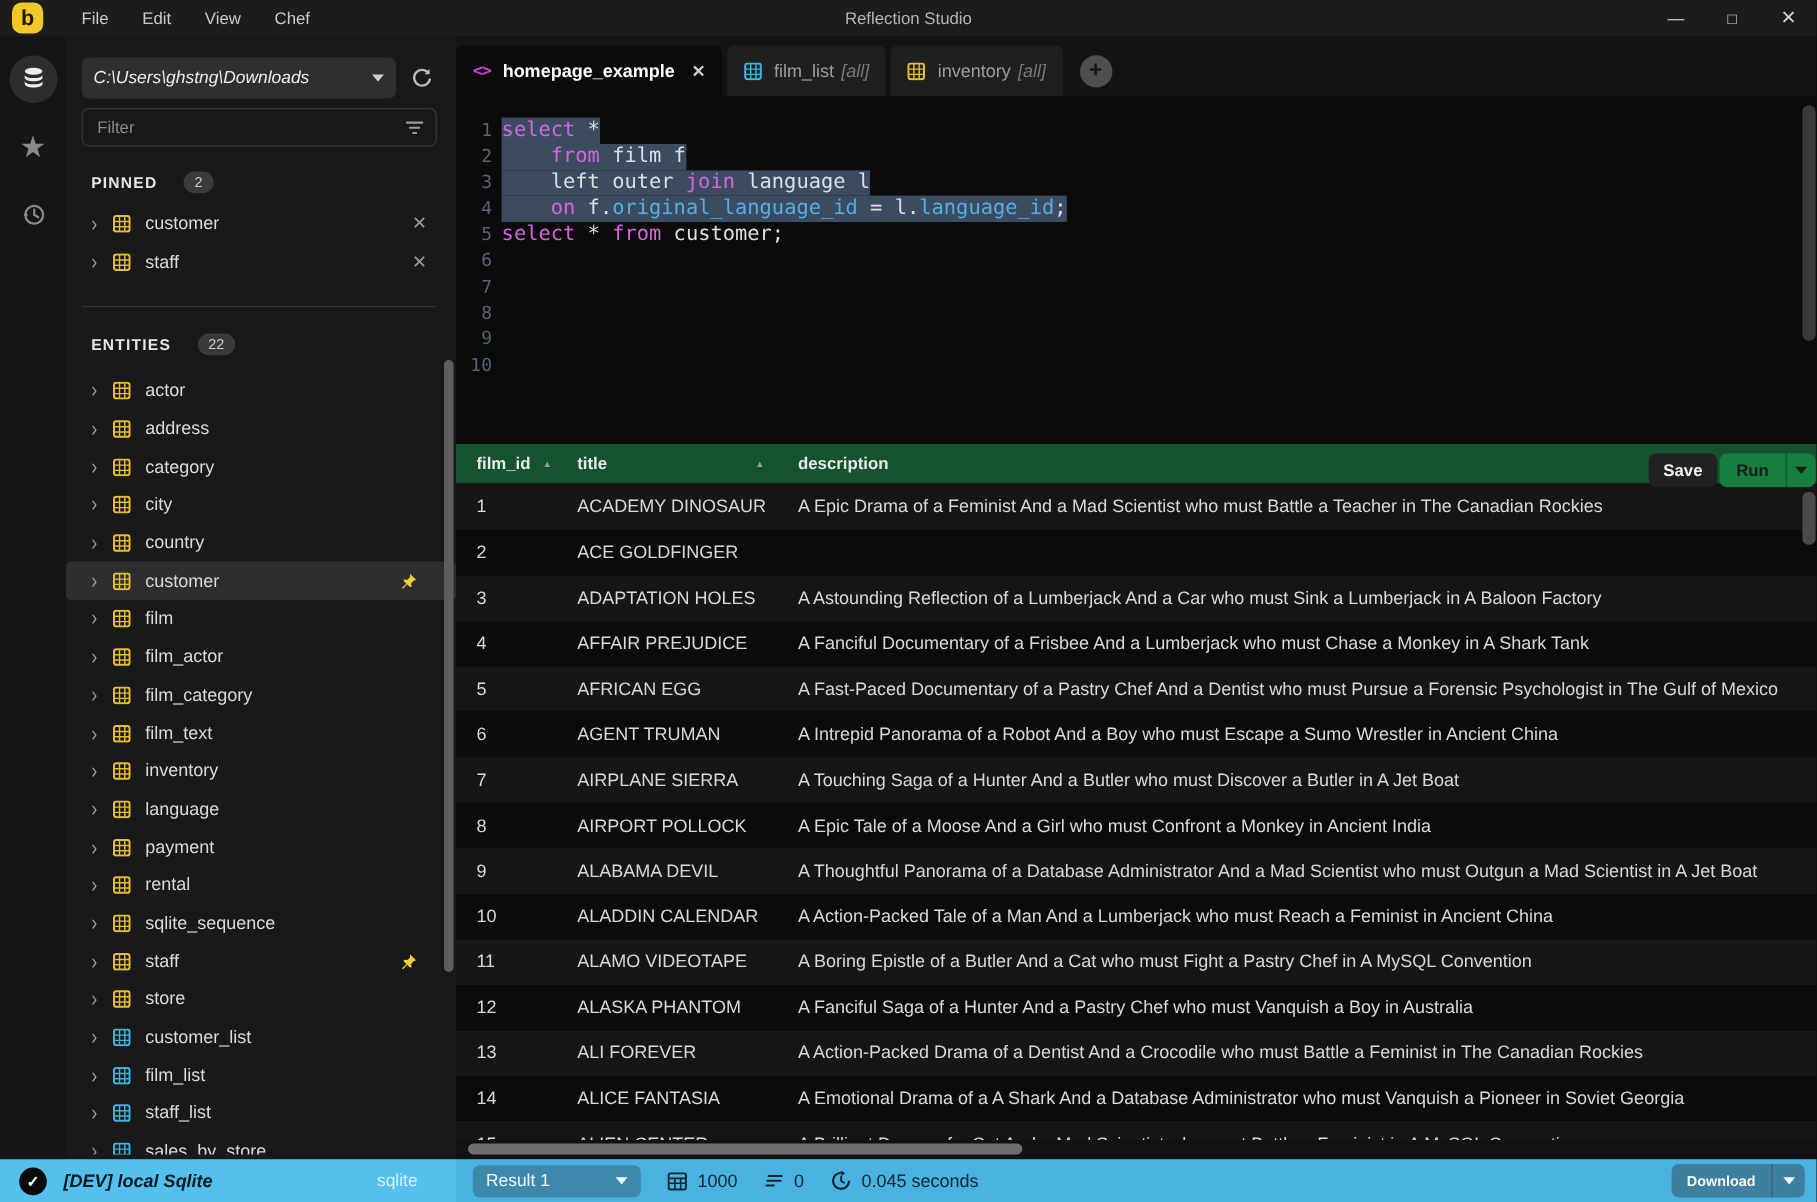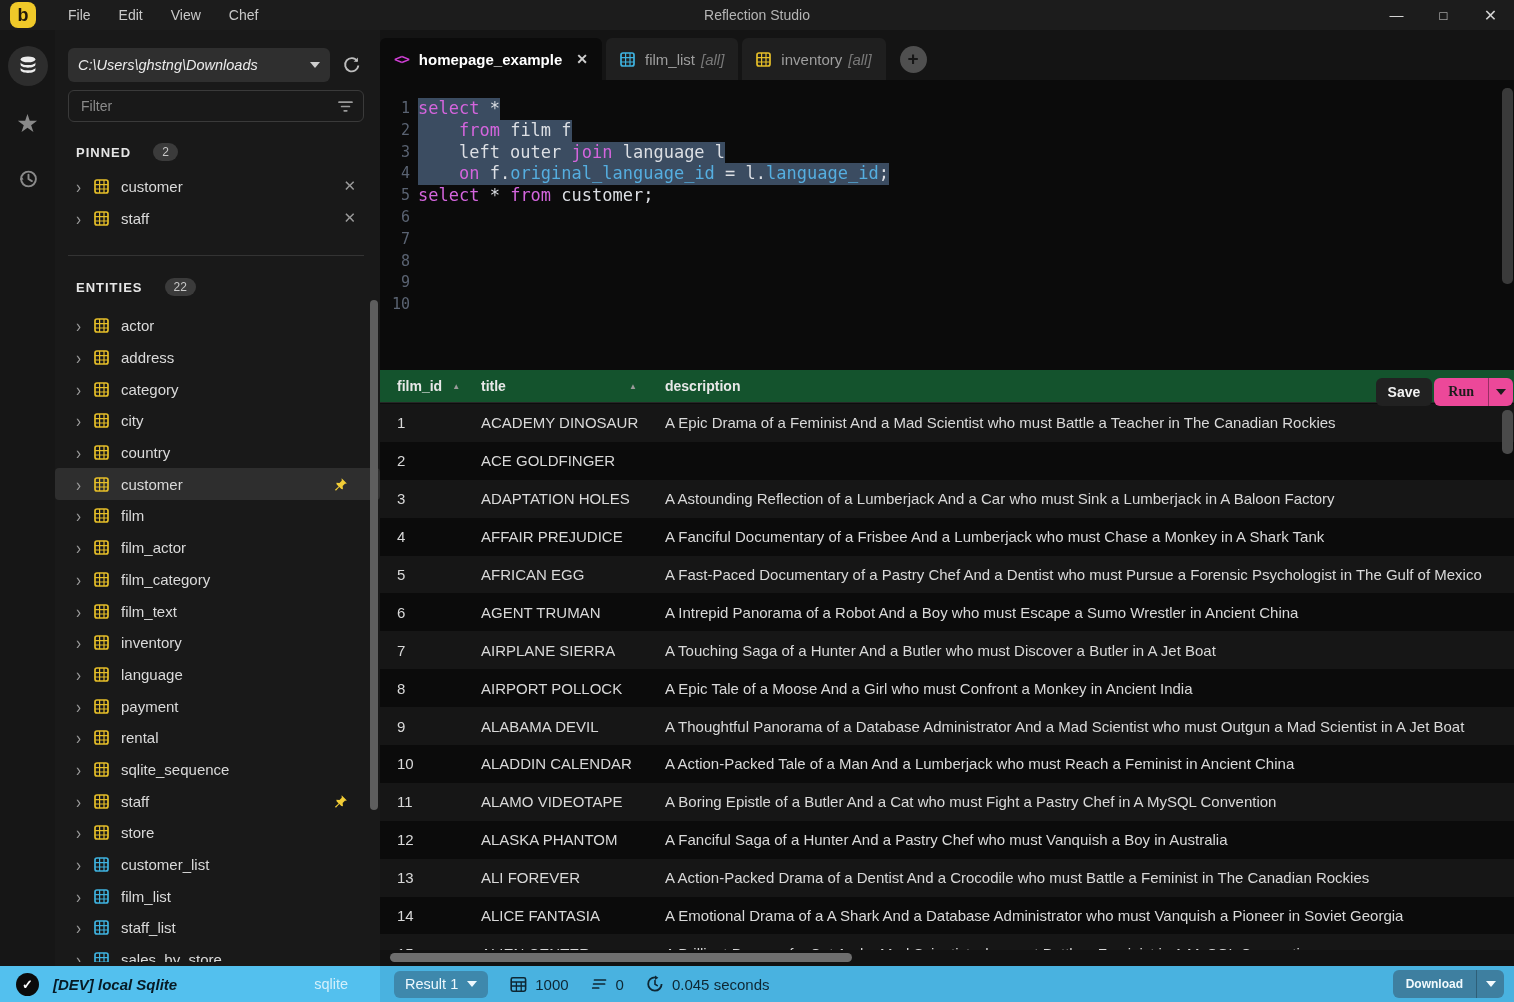--- a/index.html
+++ b/index.html
@@ -72,21 +72,21 @@
   .code-line{height:21.8px;white-space:pre;display:flex;}
   .gutter-num{width:30px;text-align:right;color:#5a6372;flex:none;font-size:15px;}
   .code-content{margin-left:8px;white-space:pre;}
   .code-content.sel{background:#3b4c61;}
   .tok-k{color:#d465dd;} .tok-f{color:#55aee0;} .tok-p{color:#dcdfe4;}
   .editor-scroll{position:absolute;right:1px;top:8px;width:11px;height:196px;background:#3a3a3a;border-radius:5px;}
 
   .action-btns{position:absolute;right:1px;top:300px;display:flex;gap:2px;z-index:5;margin-top:48px;}
   .btn-save{height:28px;padding:0 12px;background:#212121;color:#f2f2f2;font-size:14px;font-weight:700;
             border-radius:6px;display:flex;align-items:center;cursor:pointer;}
-  .btn-run{height:28px;background:#ec4899;border-radius:6px;display:flex;align-items:center;cursor:pointer;overflow:hidden;font-family:Liberation Serif, serif;}
+  .btn-run{height:28px;background:#15803d;border-radius:6px;display:flex;align-items:center;cursor:pointer;overflow:hidden;}
   .btn-run .run-label{padding:0 14px;font-size:14px;font-weight:700;color:#1c1c1c;}
   .btn-run .run-caret{width:24px;height:28px;display:flex;align-items:center;justify-content:center;
                       border-left:1px solid rgba(0,0,0,.35);}
   .btn-run .run-caret .caret{border-top-color:#1c1c1c;margin:0;}
 
   
   .results{position:absolute;left:0;top:340px;width:1134px;height:580px;background:#0d0d0d;}
   .grid-row{display:grid;grid-template-columns:84px 184px 1fr 14px;padding-left:17px;box-sizing:border-box;}
   .tbl-header{height:33px;align-items:center;background:#14532d;border-bottom:1px solid #262626;
               font-size:14px;font-weight:700;color:#e8e8e8;}
@@ -104,21 +104,21 @@
 
   
   .statusbar{position:absolute;left:0;top:966px;width:1514px;height:36px;display:flex;z-index:40;}
   .status-left{width:380px;height:36px;background:#53c0ee;display:flex;align-items:center;position:relative;}
   .status-right{flex:1;height:36px;background:#49b2e0;display:flex;align-items:center;position:relative;}
   .check-circle{width:23px;height:23px;border-radius:50%;background:#0b0b0b;color:#fff;font-size:13px;font-weight:700;
                 display:flex;align-items:center;justify-content:center;margin-left:16px;}
   .conn-name{margin-left:14px;font-size:15px;font-weight:700;color:#071a24;font-style:italic;}
   .dialect{position:absolute;right:32px;font-size:14.5px;color:rgba(255,255,255,.75);}
   .result-btn{margin-left:14px;height:27px;background:#3e88ac;border-radius:6px;display:flex;align-items:center;
-              padding:0 11px;cursor:pointer;}
+              padding:0 11px;cursor:pointer;gap:46px;}
   .result-btn span{color:#eef8fd;font-size:14.5px;}
   .result-btn .caret{border-top-color:#eef8fd;margin-left:9px;}
   .stat-group{display:flex;align-items:center;margin-left:22px;color:#0e2733;font-size:15px;gap:8px;}
   .download-btn{position:absolute;right:10px;height:28px;background:#3e7fa0;border-radius:6px;display:flex;
                 align-items:center;overflow:hidden;cursor:pointer;}
   .download-btn .dl-label{padding:0 13px;color:#f2fafd;font-size:12px;font-weight:700;}
   .download-btn .dl-caret{width:27px;height:28px;display:flex;align-items:center;justify-content:center;
                           border-left:1px solid rgba(0,0,0,.25);}
   .download-btn .caret{border-top-color:#f2fafd;margin:0;}
 </style>

